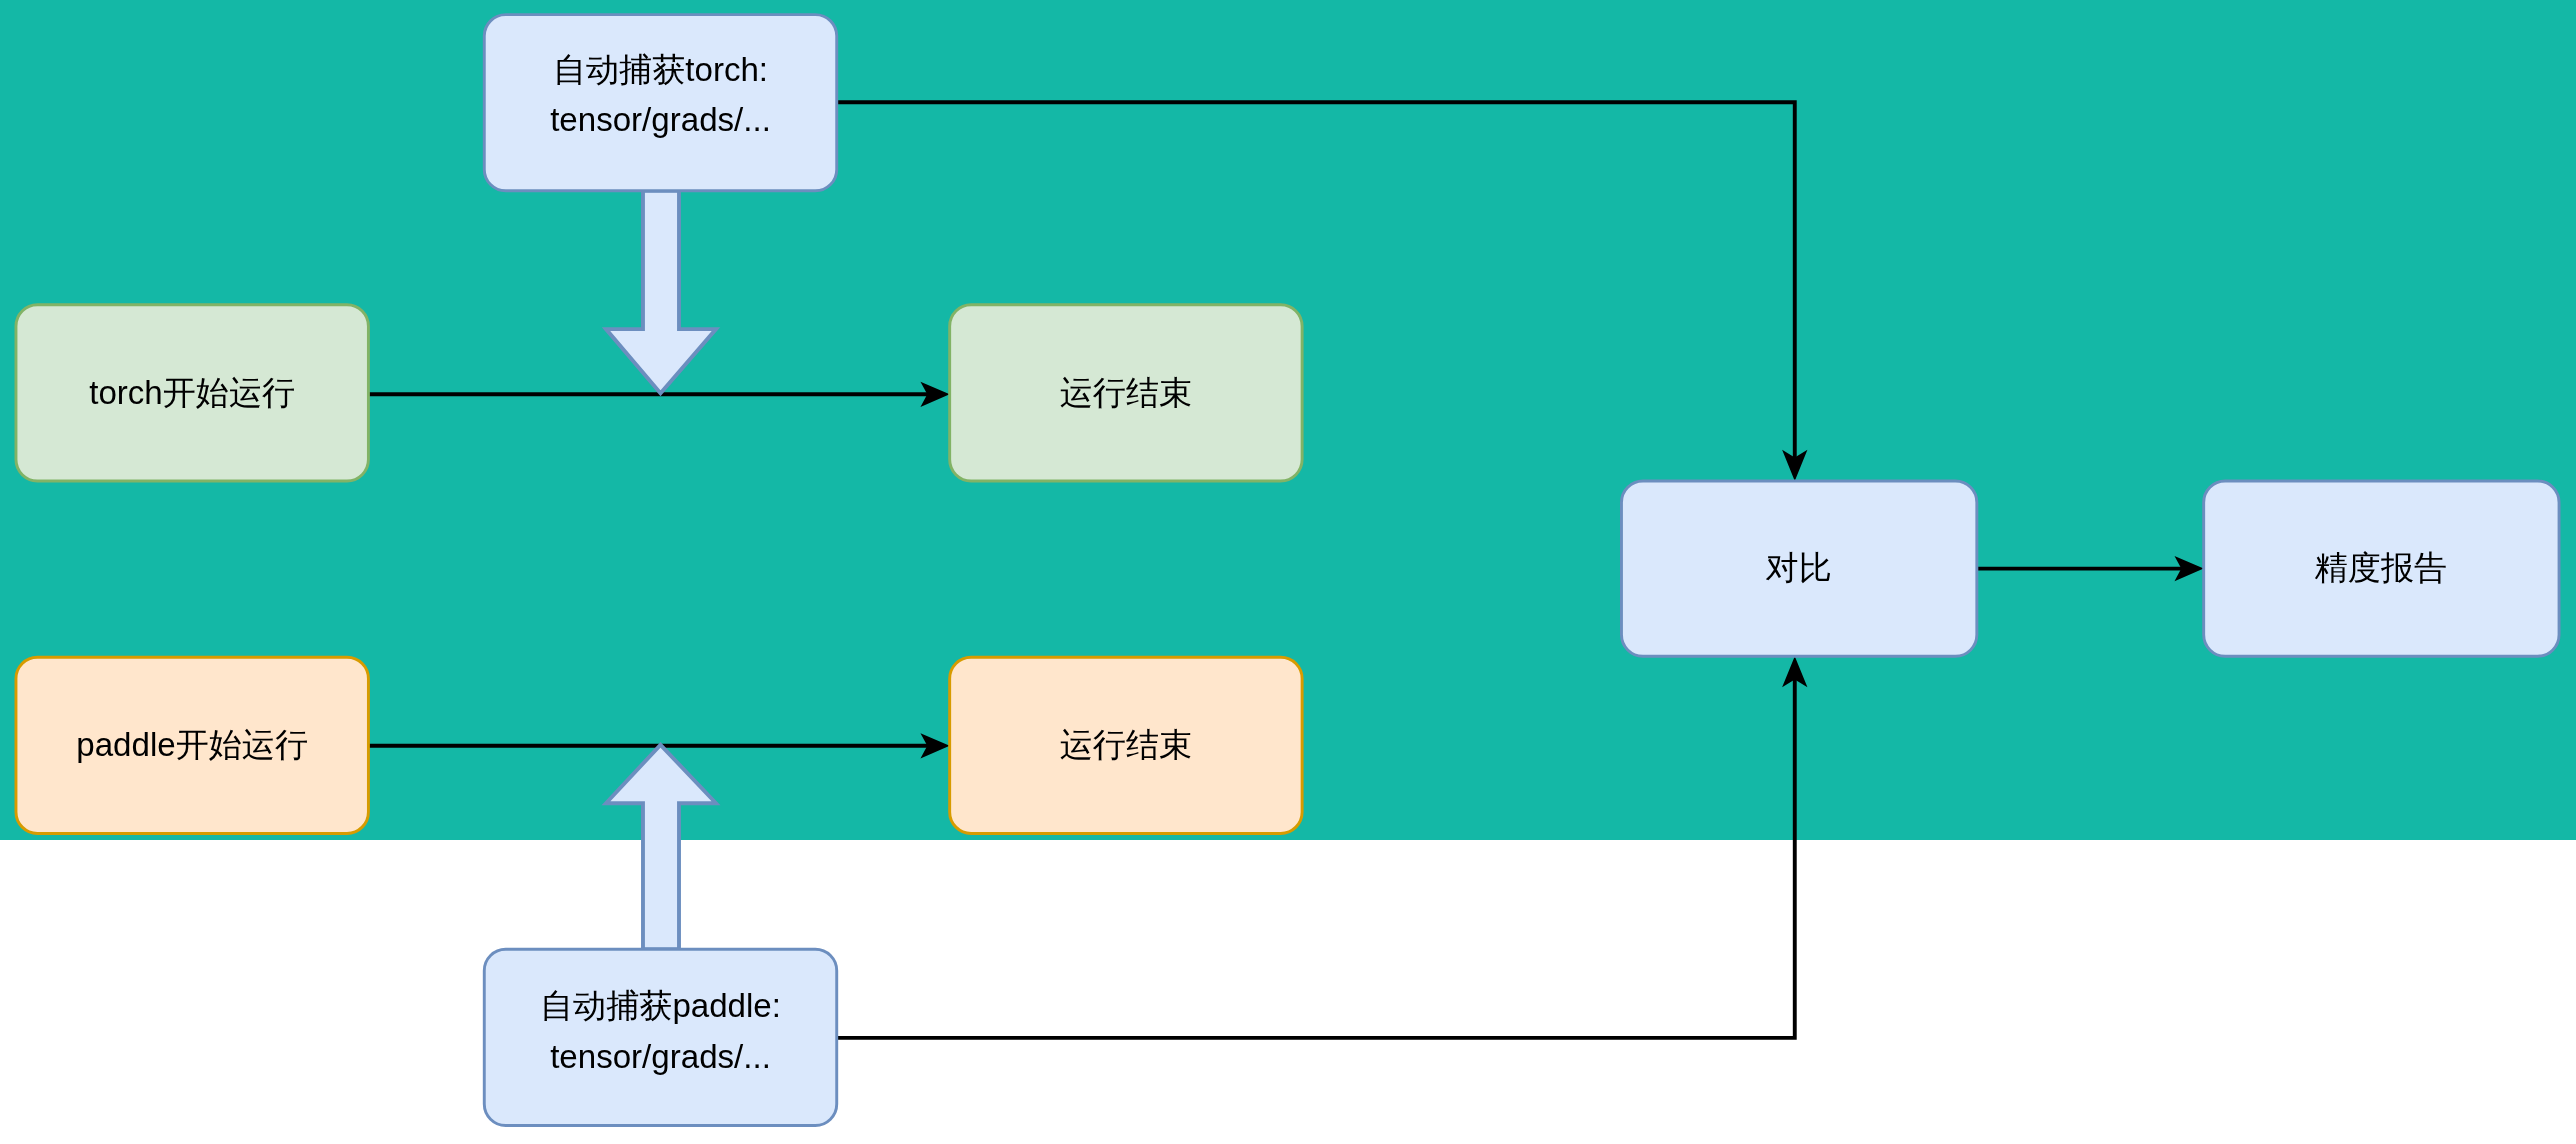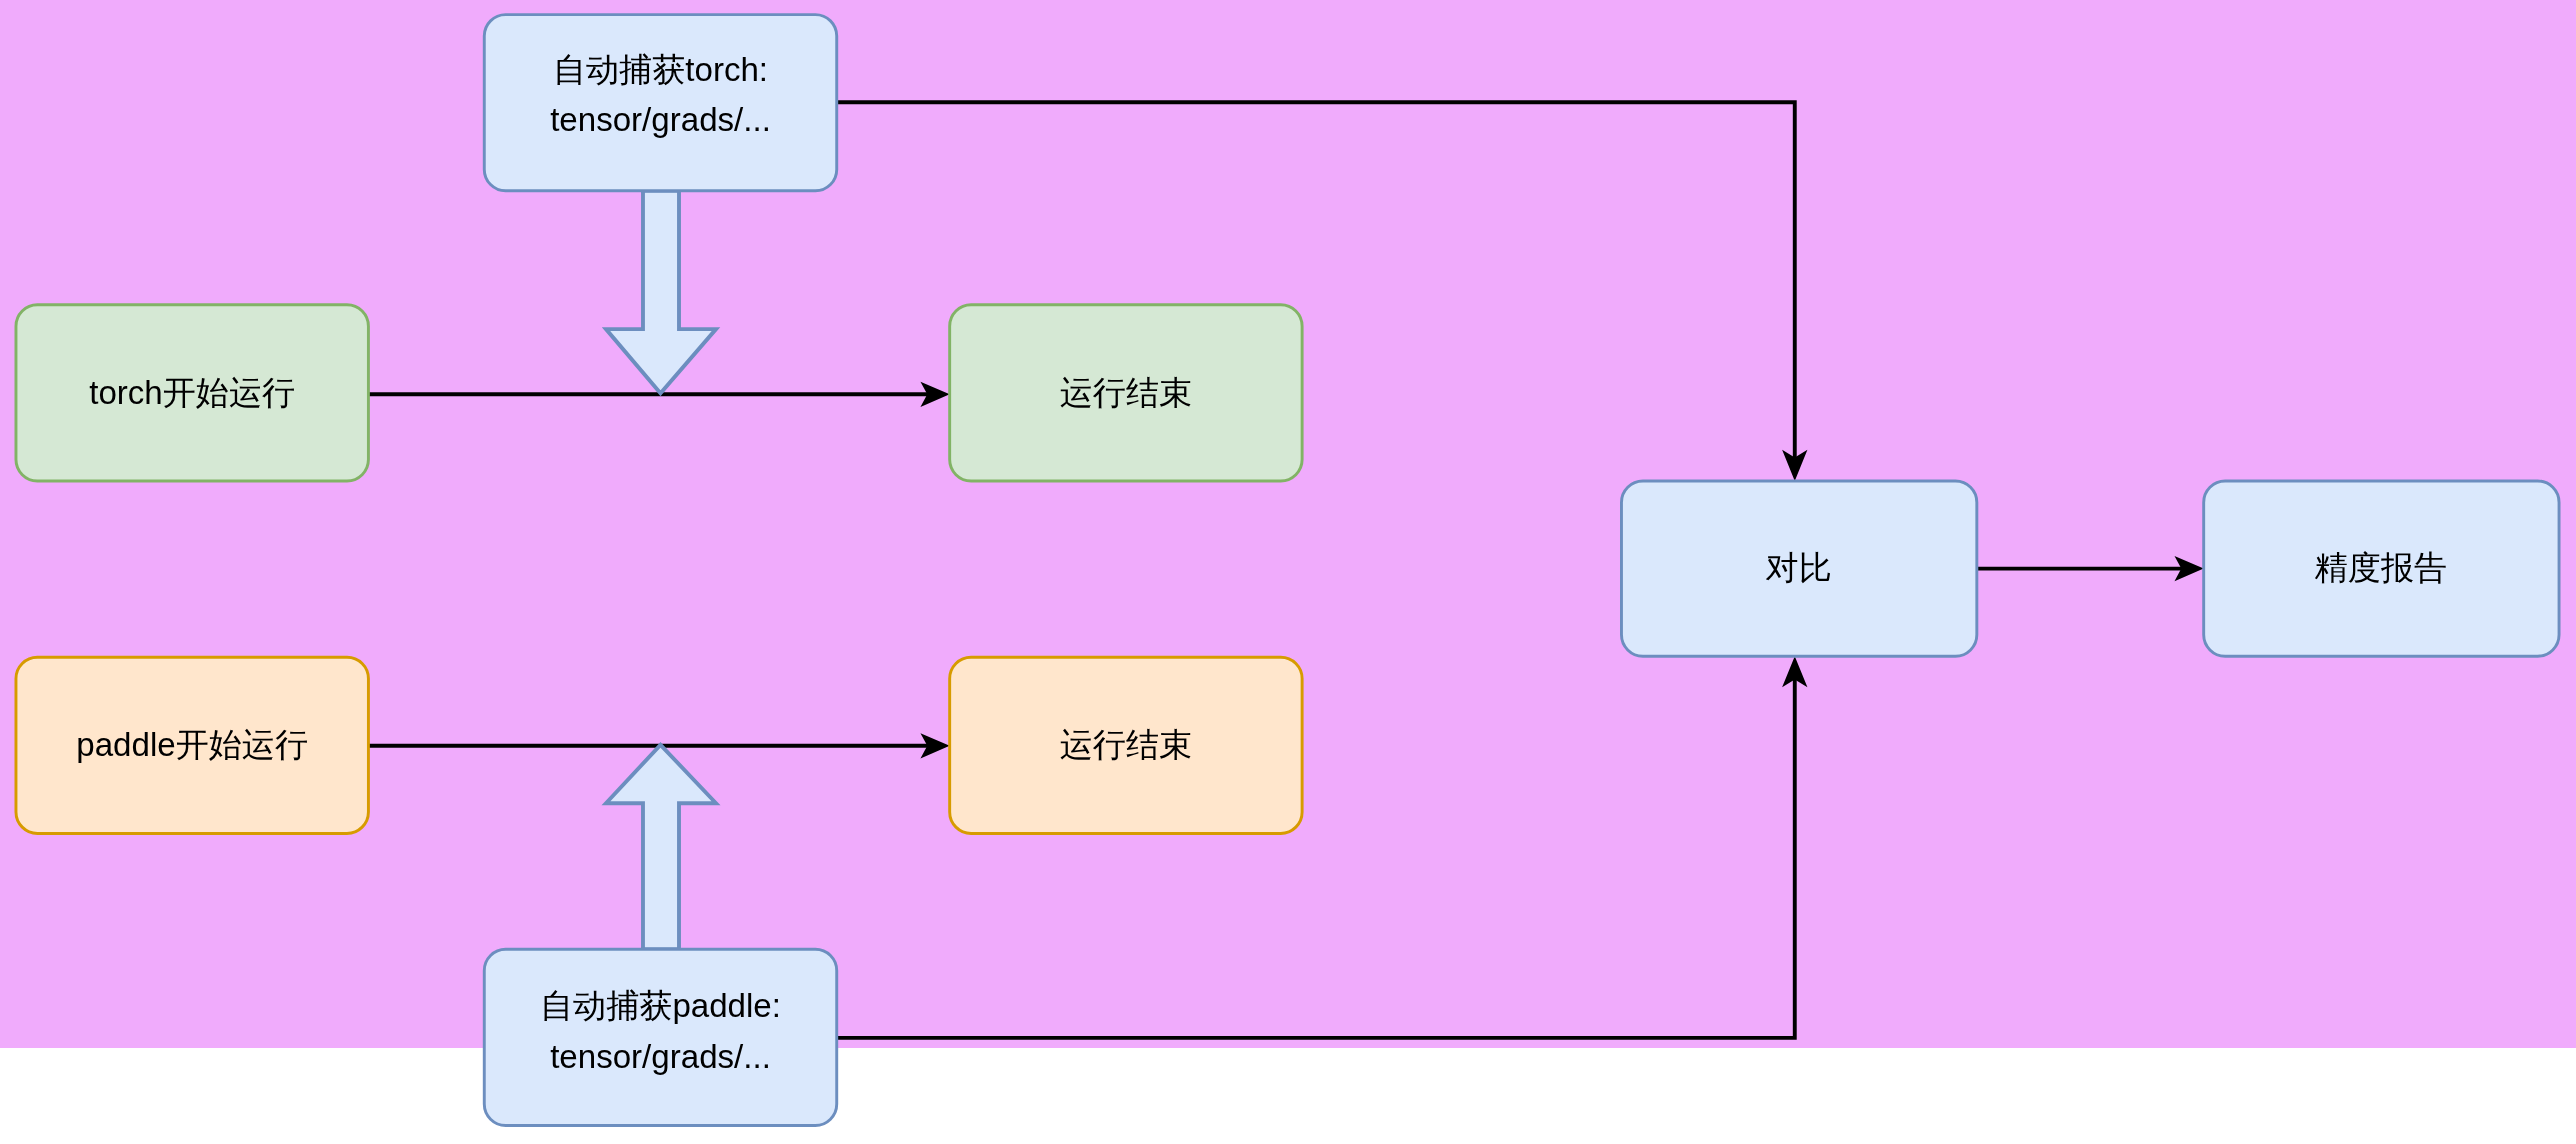--- a/index.html
+++ b/index.html
@@ -9,22 +9,22 @@
   }
   body {
     width: 2576px;
     height: 1144px;
     overflow: hidden;
     font-family: "Liberation Sans", sans-serif;
   }
   #diagram-root {
     position: relative;
     width: 2576px;
-    height: 1048px;
-    background: #f0abfc;
+    height: 840px;
+    background: #14b8a6;
     text-align: right;
   }
   svg.flow {
     display: block;
     width: 2576px;
     height: 1144px;
   }
   .node-shape {
     stroke-width: 3;
   }

